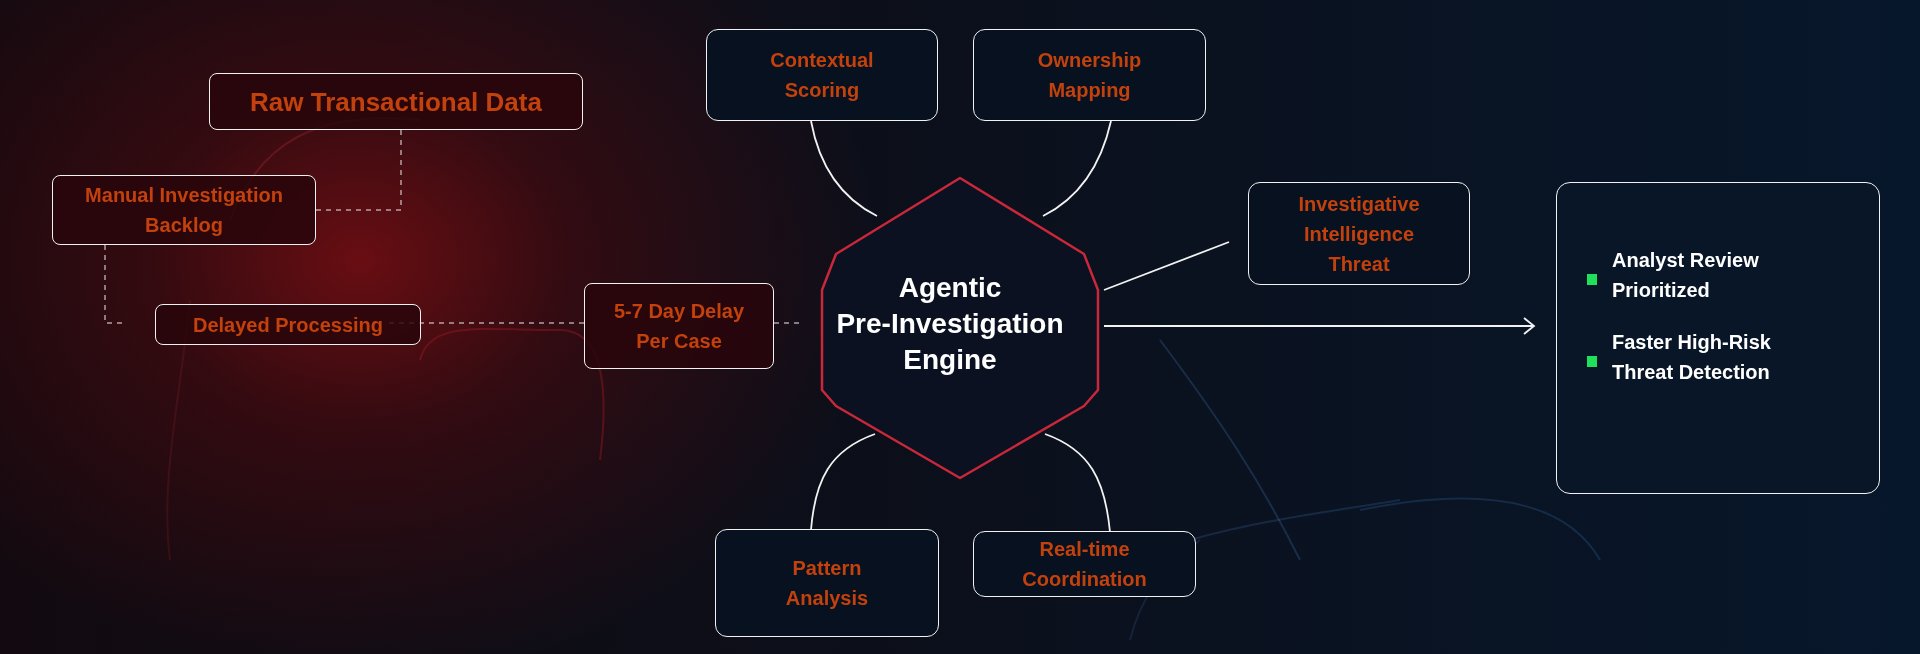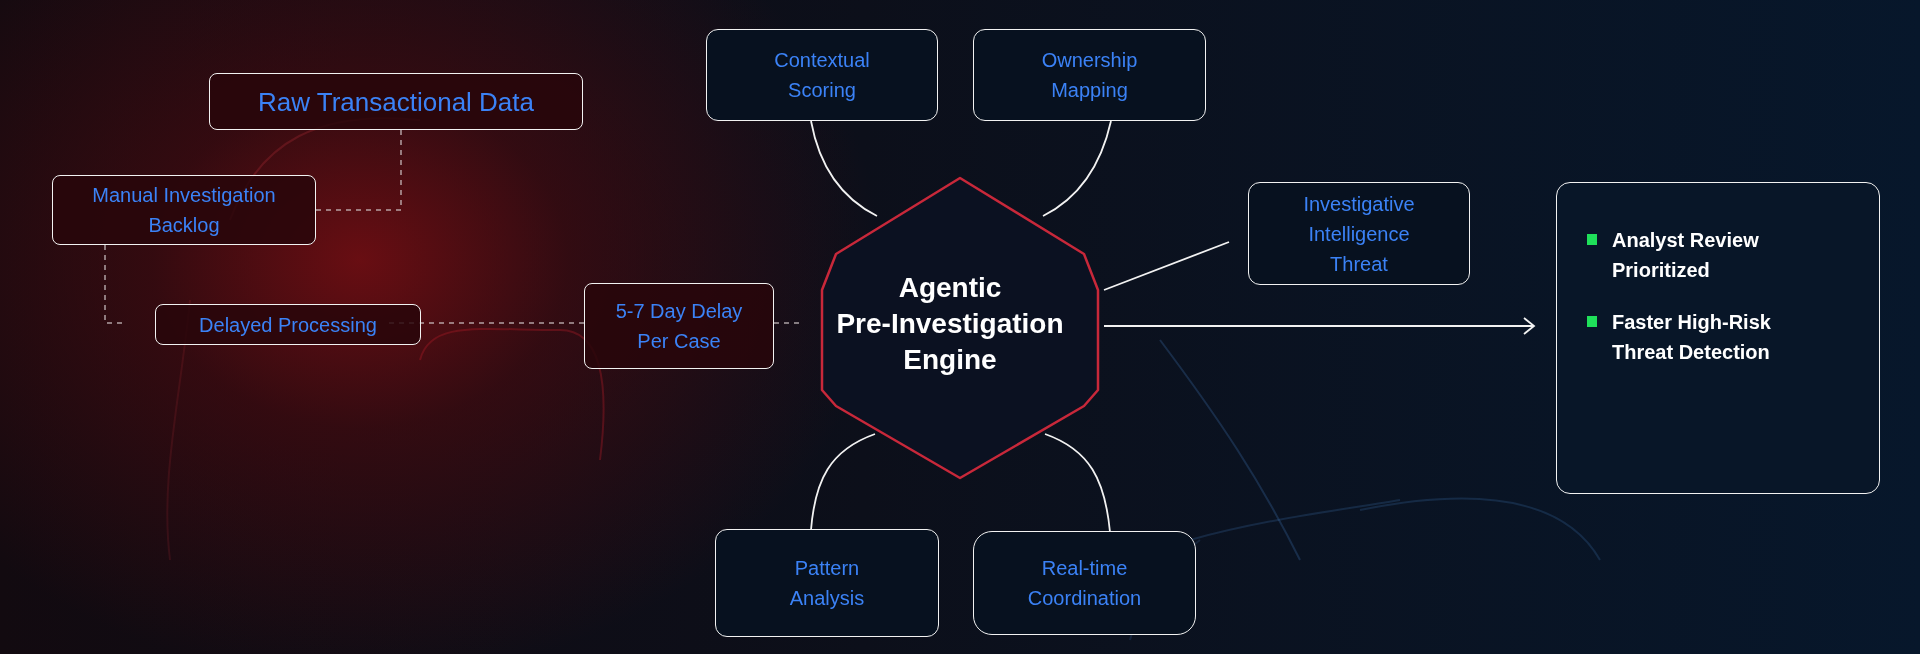--- a/index.html
+++ b/index.html
@@ -9,36 +9,36 @@
     background:
       radial-gradient(ellipse 520px 420px at 360px 260px, rgba(120,14,18,0.85) 0%, rgba(80,10,14,0.55) 40%, rgba(30,8,14,0) 100%),
       linear-gradient(90deg, #120a10 0%, #0c0f1a 45%, #07172b 100%);
     color: #ffffff;
   }
   .bg-svg, .lines-svg { position: absolute; left: 0; top: 0; width: 1920px; height: 654px; }
   .node {
     position: absolute; box-sizing: border-box;
     border: 1.5px solid #f2f2f2; border-radius: 12px;
     display: flex; align-items: center; justify-content: center; text-align: center;
-    font-weight: normal; font-size: 20px; line-height: 30px; color: #3b82f6;
+    font-weight: bold; font-size: 20px; line-height: 30px; color: #c2410c;
   }
   .node.red { background: rgba(40,6,10,0.85); border-radius: 8px; }
   .node.navy { background: #07111f; }
   .node span { display: block; white-space: pre-line; }
   .hex-label {
     position: absolute; left: 820px; top: 270px; width: 260px;
     text-align: center; font-weight: bold; font-size: 28px; line-height: 36px;
     white-space: pre-line;
   }
   .results {
     position: absolute; left: 1556px; top: 182px; width: 324px; height: 312px; box-sizing: border-box;
     border: 1.5px solid #f2f2f2; border-radius: 14px; background: #081628;
     padding: 42px 0 0 30px;
   }
-  .result-item { display: flex; align-items: flex-start; margin-bottom: 22px; }
+  .result-item { display: flex; align-items: center; margin-bottom: 22px; margin-top: 20px; }
   .bullet { width: 10px; height: 11px; background: #1fe05a; margin-top: 9px; margin-right: 15px; flex: none; }
   .result-text { font-weight: bold; font-size: 20px; line-height: 30px; white-space: pre-line; }
 </style>
 </head>
 <body>
 
 <svg class="bg-svg" viewBox="0 0 1920 654">
   <path d="M230 220 C 260 140, 320 110, 420 120" stroke="rgba(160,40,50,0.35)" stroke-width="2" fill="none"></path>
   <path d="M420 360 C 430 320, 480 330, 560 330 C 600 330, 610 380, 600 460" stroke="rgba(180,30,40,0.35)" stroke-width="2" fill="none"></path>
   <path d="M190 300 C 180 400, 160 480, 170 560" stroke="rgba(160,40,50,0.2)" stroke-width="2" fill="none"></path>
@@ -92,21 +92,21 @@
 <div class="node navy" style="left:973px; top:29px; width:233px; height:92px;">
   <span>Ownership
 Mapping</span>
 </div>
 
 <div class="node navy" style="left:715px; top:529px; width:224px; height:108px;">
   <span>Pattern
 Analysis</span>
 </div>
 
-<div class="node navy" style="left:973px; top:531px; width:223px; height:104px;border-radius:19px;">
+<div class="node navy" style="left:973px; top:531px; width:223px; height:66px;">
   <span>Real-time
 Coordination</span>
 </div>
 
 <div class="node navy" style="left:1248px; top:182px; width:222px; height:103px;">
   <span>Investigative
 Intelligence
 Threat</span>
 </div>
 

